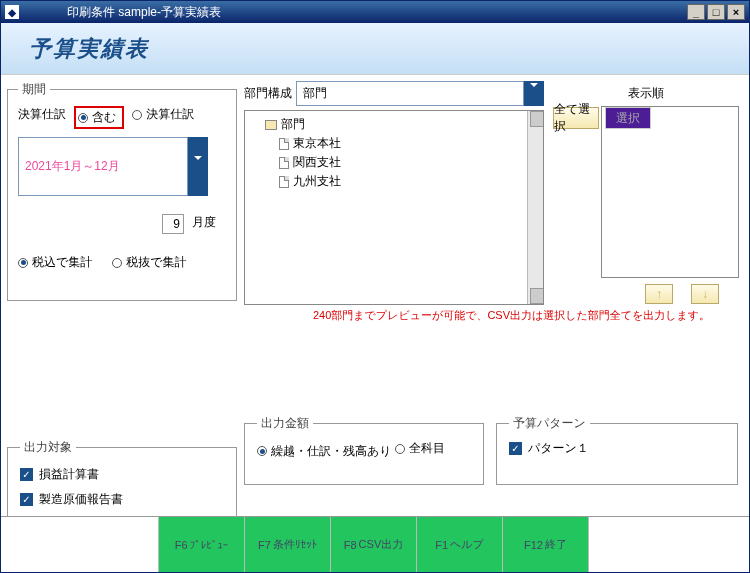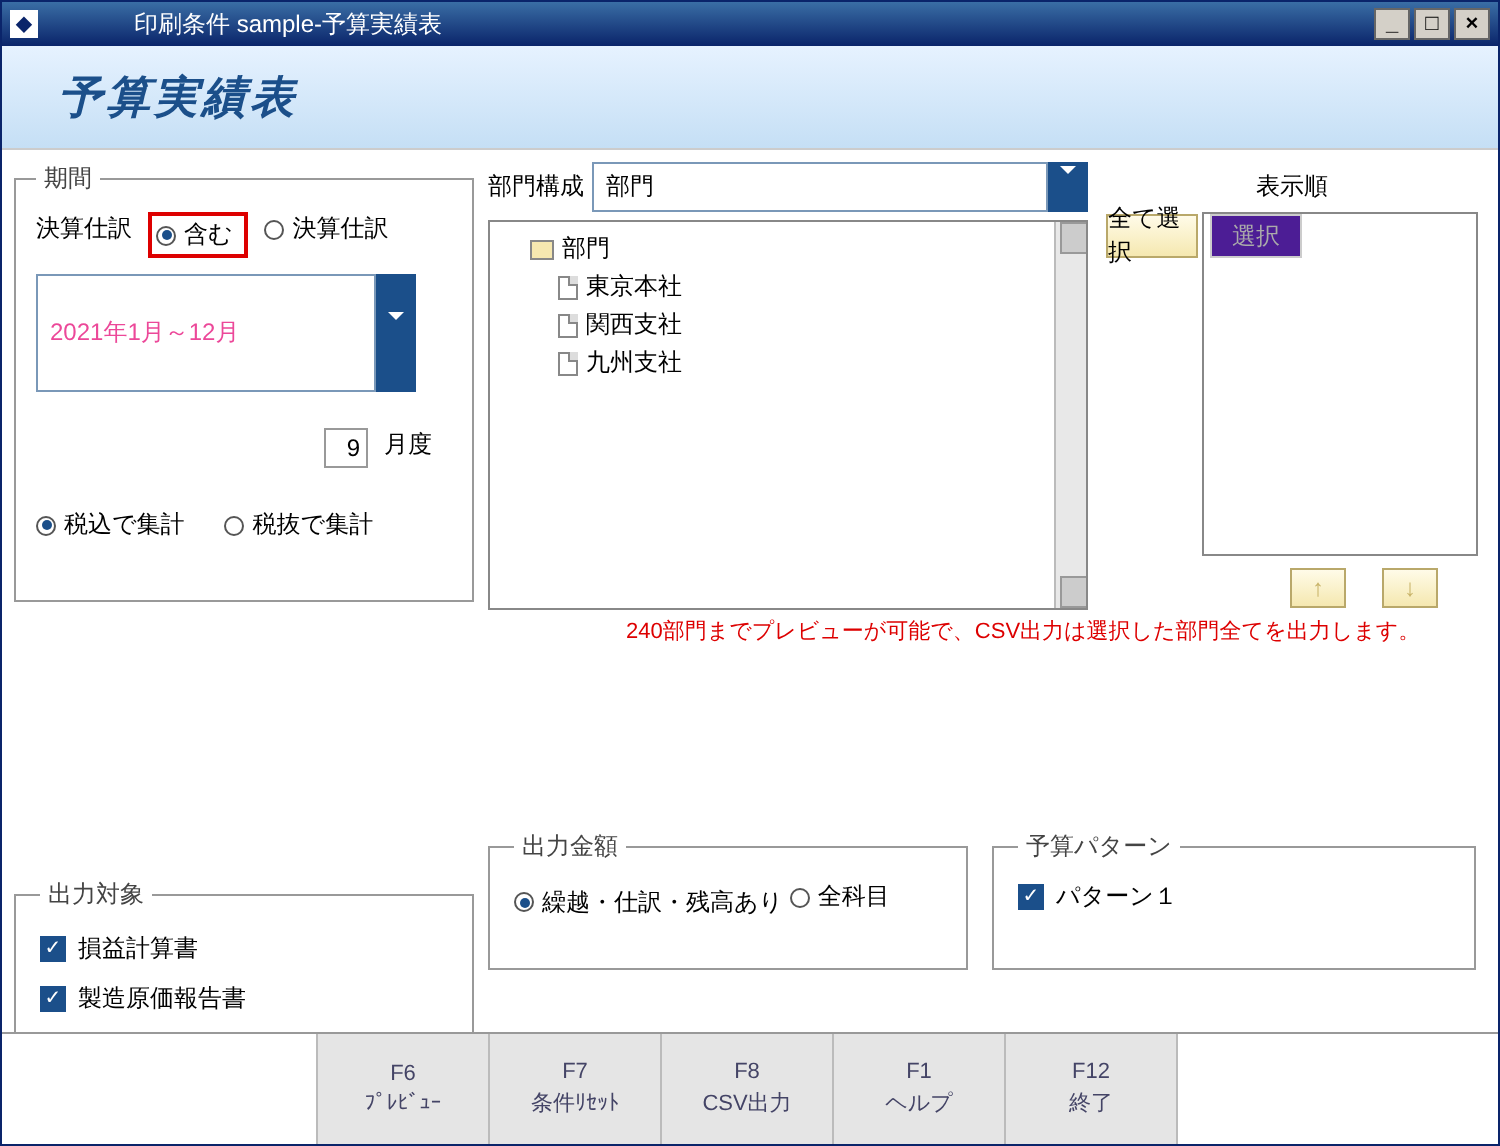--- a/index.html
+++ b/index.html
@@ -58,21 +58,21 @@
   .fs-out{ position:absolute; left:6px; top:340px; width:230px; height:90px; padding:10px 12px;margin-top:24px;}
   .chk{display:flex;align-items:center;gap:6px;margin-bottom:8px;}
   .chk .box{width:13px;height:13px;background:#1b4f8a;display:flex;align-items:center;justify-content:center;color:#fff;font-size:10px;line-height:1;}
   
   .fs-amt{ position:absolute; left:243px; top:340px; width:240px; height:70px; padding:8px 12px;}
   
   .fs-pat{ position:absolute; left:495px; top:340px; width:242px; height:70px; padding:8px 12px;}
   
   .footer{ height:56px; border-top:1px solid #999; display:flex;}
   .footer .spacer{ width:158px; border-right:1px solid #bbb;}
-  .fbtn{ width:86px; border-right:1px solid #bbb; display:flex; flex-direction:column; align-items:center; justify-content:center; gap:2px; color:#446; background:#e5e5e5;}
+  .fbtn{ width:86px; border-right:1px solid #bbb; display:flex; flex-direction:row; align-items:center; justify-content:center; gap:2px; color:#446; background:#22c55e;}
   .fbtn .k{ font-size:11px;}
   .fbtn .l{ font-size:11px;}
 </style>
 </head>
 <body>
 
 <div class="win">
   <div class="titlebar">
     <div class="ticon">◆</div>
     <div class="txt">印刷条件 sample-予算実績表</div>

